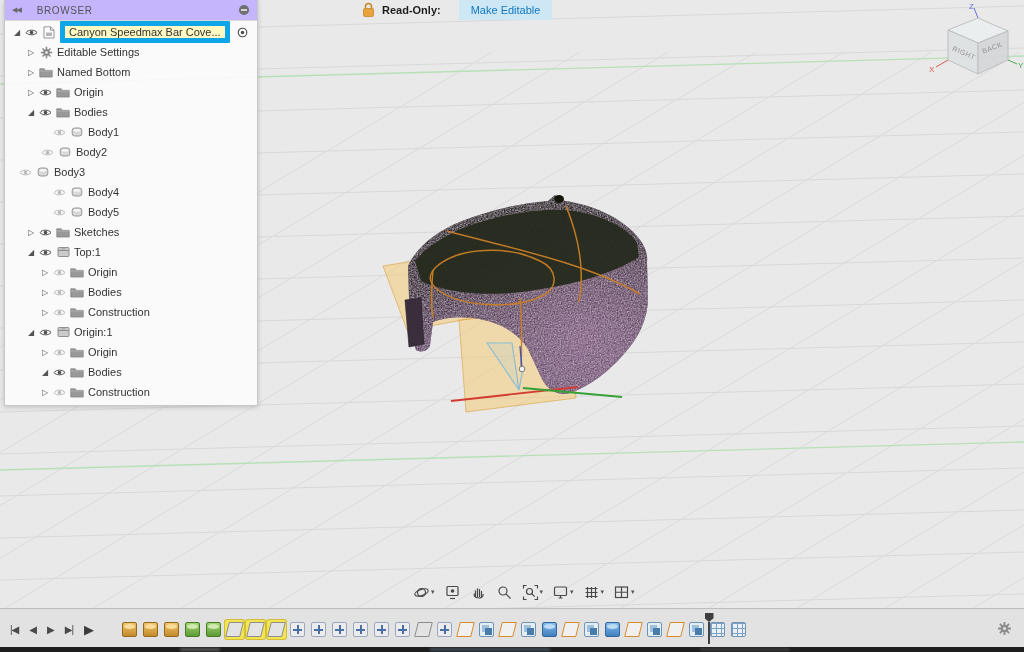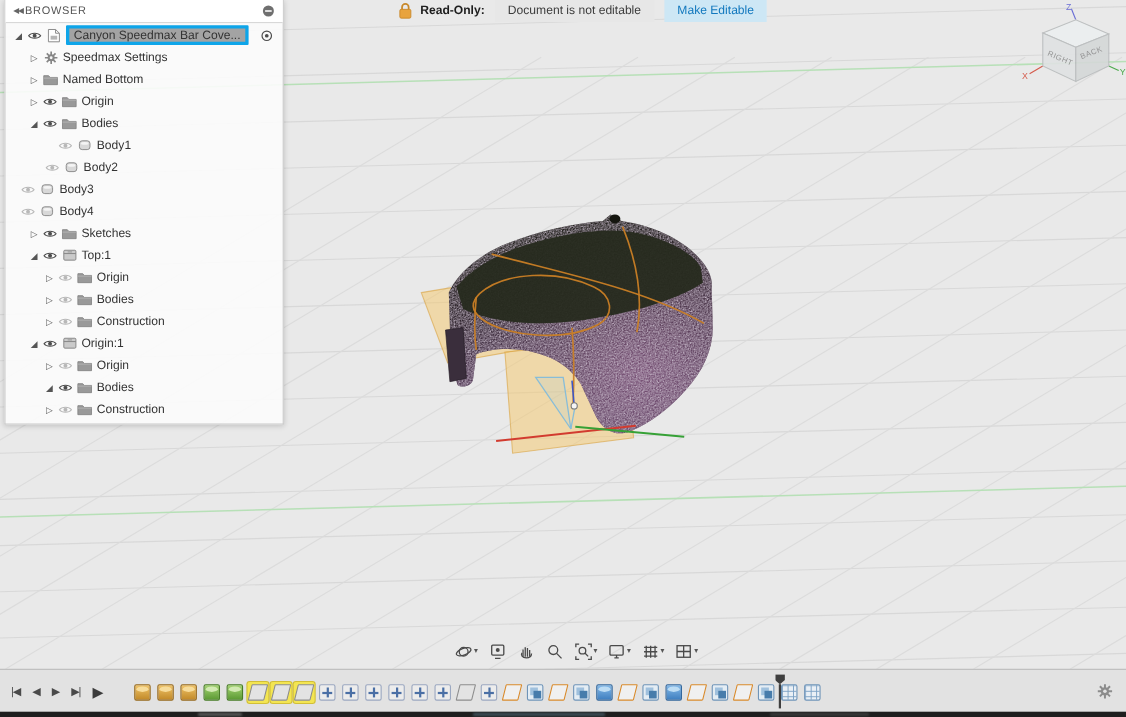--- a/index.html
+++ b/index.html
@@ -4,32 +4,32 @@
 <style>
   html,body{margin:0;padding:0;background:#bfbfbf;}
   #stage{position:relative;width:1024px;height:652px;overflow:hidden;background:#e9e9e9;
          font-family:"Liberation Sans",sans-serif;-webkit-font-smoothing:antialiased;}
   svg{display:block}
   
   #grid,#model{position:absolute;left:0;top:0}
   
   #browser{position:absolute;left:4px;top:0;width:252px;background:rgba(252,252,252,.9);
            border:1px solid #c7c7c7;border-top:none;box-shadow:0 1px 5px rgba(0,0,0,.18);}
-  #browser-header{height:20px;display:flex;align-items:center;background:#ffffff;
-                  border-bottom:1px solid #d8d8d8;padding:0 7px;gap:2px;}
+  #browser-header{height:20px;display:flex;align-items:center;background:#c4b5fd;
+                  border-bottom:1px solid #d8d8d8;padding:0 7px;gap:16px;}
   .hdr-chevrons{font-size:7px;color:#666;letter-spacing:-1px}
   .hdr-title{font-size:10px;color:#555;letter-spacing:.6px}
   .hdr-minus{margin-left:auto;display:flex;cursor:pointer}
   #tree{padding:1px 0 3px 0}
   .trow{height:20px;display:flex;align-items:center;font-size:11px;color:#333;white-space:nowrap}
   .tdisc{width:12px;flex:none;font-size:8px;color:#555;text-align:center;cursor:pointer}
   .teye{width:17px;flex:none;display:flex;justify-content:center;cursor:pointer}
   .ticon{width:18px;flex:none;display:flex;justify-content:center}
   .tlabel{margin-left:2px;overflow:hidden;text-overflow:ellipsis;cursor:default}
-  .tlabel.sel{background:#a3a3a3;border:3px solid #0ea5e9;padding:0 4px;border-radius:1px}
+  .tlabel.sel{background:#fef9c3;border:5px solid #0ea5e9;padding:0 4px;border-radius:1px}
   .twarn{margin-left:6px;color:#e3a117;font-size:11px}
   .tradio{margin-left:auto;margin-right:9px;display:flex;cursor:pointer}
   
   #banner{position:absolute;left:362px;top:0;height:20px;display:flex;align-items:stretch;font-size:11px}
   #banner .lock-wrap{display:flex;align-items:center;margin-right:7px}
   .ro-label{font-weight:bold;color:#1d1d1d;display:flex;align-items:center;margin-right:9px}
   .ro-chip{background:#e7e7e7;color:#3d3d3d;display:flex;align-items:center;padding:0 12px}
   .ro-action{background:#cde7f5;color:#1278be;display:flex;align-items:center;padding:0 12px;
              margin-left:9px;cursor:pointer}
   
@@ -212,21 +212,20 @@
   </svg>
 
   <div id="banner">
     <span class="lock-wrap">
       <svg width="13" height="16" viewBox="0 0 13 16">
         <path d="M3.5 7V4.5a3 3 0 0 1 6 0V7" fill="none" stroke="#c8882a" stroke-width="1.6"></path>
         <rect x="1.5" y="6.5" width="10" height="8" rx="1.2" fill="#e8a33d" stroke="#c8882a" stroke-width="0.8"></rect>
       </svg>
     </span>
     <span class="ro-label">Read-Only:</span>
-    <span class="ro-chip">Document is not editable</span>
     <span class="ro-action">Make Editable</span>
   </div>
 
   <div id="browser">
     <div id="browser-header">
       <span class="hdr-chevrons">◀◀</span>
       <span class="hdr-title">BROWSER</span>
       <span class="hdr-minus">
         <svg width="12" height="12" viewBox="0 0 12 12">
           <circle cx="6" cy="6" r="5" fill="#6f6f6f"></circle>
@@ -262,21 +261,21 @@
           <span class="tdisc">▷</span>
           <span class="ticon">
             <svg width="13" height="13" viewBox="0 0 13 13">
               <g stroke="#868686" stroke-width="1.5">
                 <path d="M6.5 .8v11.4M.8 6.5h11.4M2.5 2.5l8 8M10.5 2.5l-8 8"></path>
               </g>
               <circle cx="6.5" cy="6.5" r="3.2" fill="#868686"></circle>
               <circle cx="6.5" cy="6.5" r="1.3" fill="#f5f5f5"></circle>
             </svg>
           </span>
-          <span class="tlabel">Speedmax Settings</span>
+          <span class="tlabel">Editable Settings</span>
         </div>
         <div class="trow" style="padding-left: 20px;">
           <span class="tdisc">▷</span>
           <span class="ticon">
             <svg width="14" height="11" viewBox="0 0 14 11">
               <path d="M.8 1.8h4.4l1.4 1.6h6.6V10H.8z" fill="#999" stroke="#848484" stroke-width=".8"></path>
               <path d="M.8 4h12.4" stroke="#b5b5b5" stroke-width=".8"></path>
             </svg>
           </span>
           <span class="tlabel">Named Bottom</span>
@@ -354,35 +353,51 @@
             </svg>
           </span>
           <span class="ticon">
             <svg width="12" height="12" viewBox="0 0 12 12">
               <rect x="1.2" y="2" width="9.6" height="8" rx="2.5" fill="#d8d8d8" stroke="#8e8e8e" stroke-width=".9"></rect>
               <ellipse cx="6" cy="4.4" rx="3.4" ry="1.3" fill="#f4f4f4"></ellipse>
             </svg>
           </span>
           <span class="tlabel">Body3</span>
         </div>
-        <div class="trow" style="">
+        <div class="trow" style="padding-left: 34px;">
           <span class="tdisc"></span>
           <span class="teye">
             <svg width="13" height="9" viewBox="0 0 13 9">
               <path d="M1 4.5C3.3 1.4 9.7 1.4 12 4.5 9.7 7.6 3.3 7.6 1 4.5Z" fill="none" stroke="#b8b8b8" stroke-width="1"></path>
               <circle cx="6.5" cy="4.5" r="1.8" fill="#b8b8b8"></circle>
             </svg>
           </span>
           <span class="ticon">
             <svg width="12" height="12" viewBox="0 0 12 12">
               <rect x="1.2" y="2" width="9.6" height="8" rx="2.5" fill="#d8d8d8" stroke="#8e8e8e" stroke-width=".9"></rect>
               <ellipse cx="6" cy="4.4" rx="3.4" ry="1.3" fill="#f4f4f4"></ellipse>
             </svg>
           </span>
           <span class="tlabel">Body4</span>
+        </div>
+        <div class="trow" style="padding-left: 34px;">
+          <span class="tdisc"></span>
+          <span class="teye">
+            <svg width="13" height="9" viewBox="0 0 13 9">
+              <path d="M1 4.5C3.3 1.4 9.7 1.4 12 4.5 9.7 7.6 3.3 7.6 1 4.5Z" fill="none" stroke="#b8b8b8" stroke-width="1"></path>
+              <circle cx="6.5" cy="4.5" r="1.8" fill="#b8b8b8"></circle>
+            </svg>
+          </span>
+          <span class="ticon">
+            <svg width="12" height="12" viewBox="0 0 12 12">
+              <rect x="1.2" y="2" width="9.6" height="8" rx="2.5" fill="#d8d8d8" stroke="#8e8e8e" stroke-width=".9"></rect>
+              <ellipse cx="6" cy="4.4" rx="3.4" ry="1.3" fill="#f4f4f4"></ellipse>
+            </svg>
+          </span>
+          <span class="tlabel">Body5</span>
         </div>
         <div class="trow" style="padding-left: 20px;">
           <span class="tdisc">▷</span>
           <span class="teye">
             <svg width="13" height="9" viewBox="0 0 13 9">
               <path d="M1 4.5C3.3 1.4 9.7 1.4 12 4.5 9.7 7.6 3.3 7.6 1 4.5Z" fill="none" stroke="#4d4d4d" stroke-width="1"></path>
               <circle cx="6.5" cy="4.5" r="1.8" fill="#4d4d4d"></circle>
             </svg>
           </span>
           <span class="ticon">

